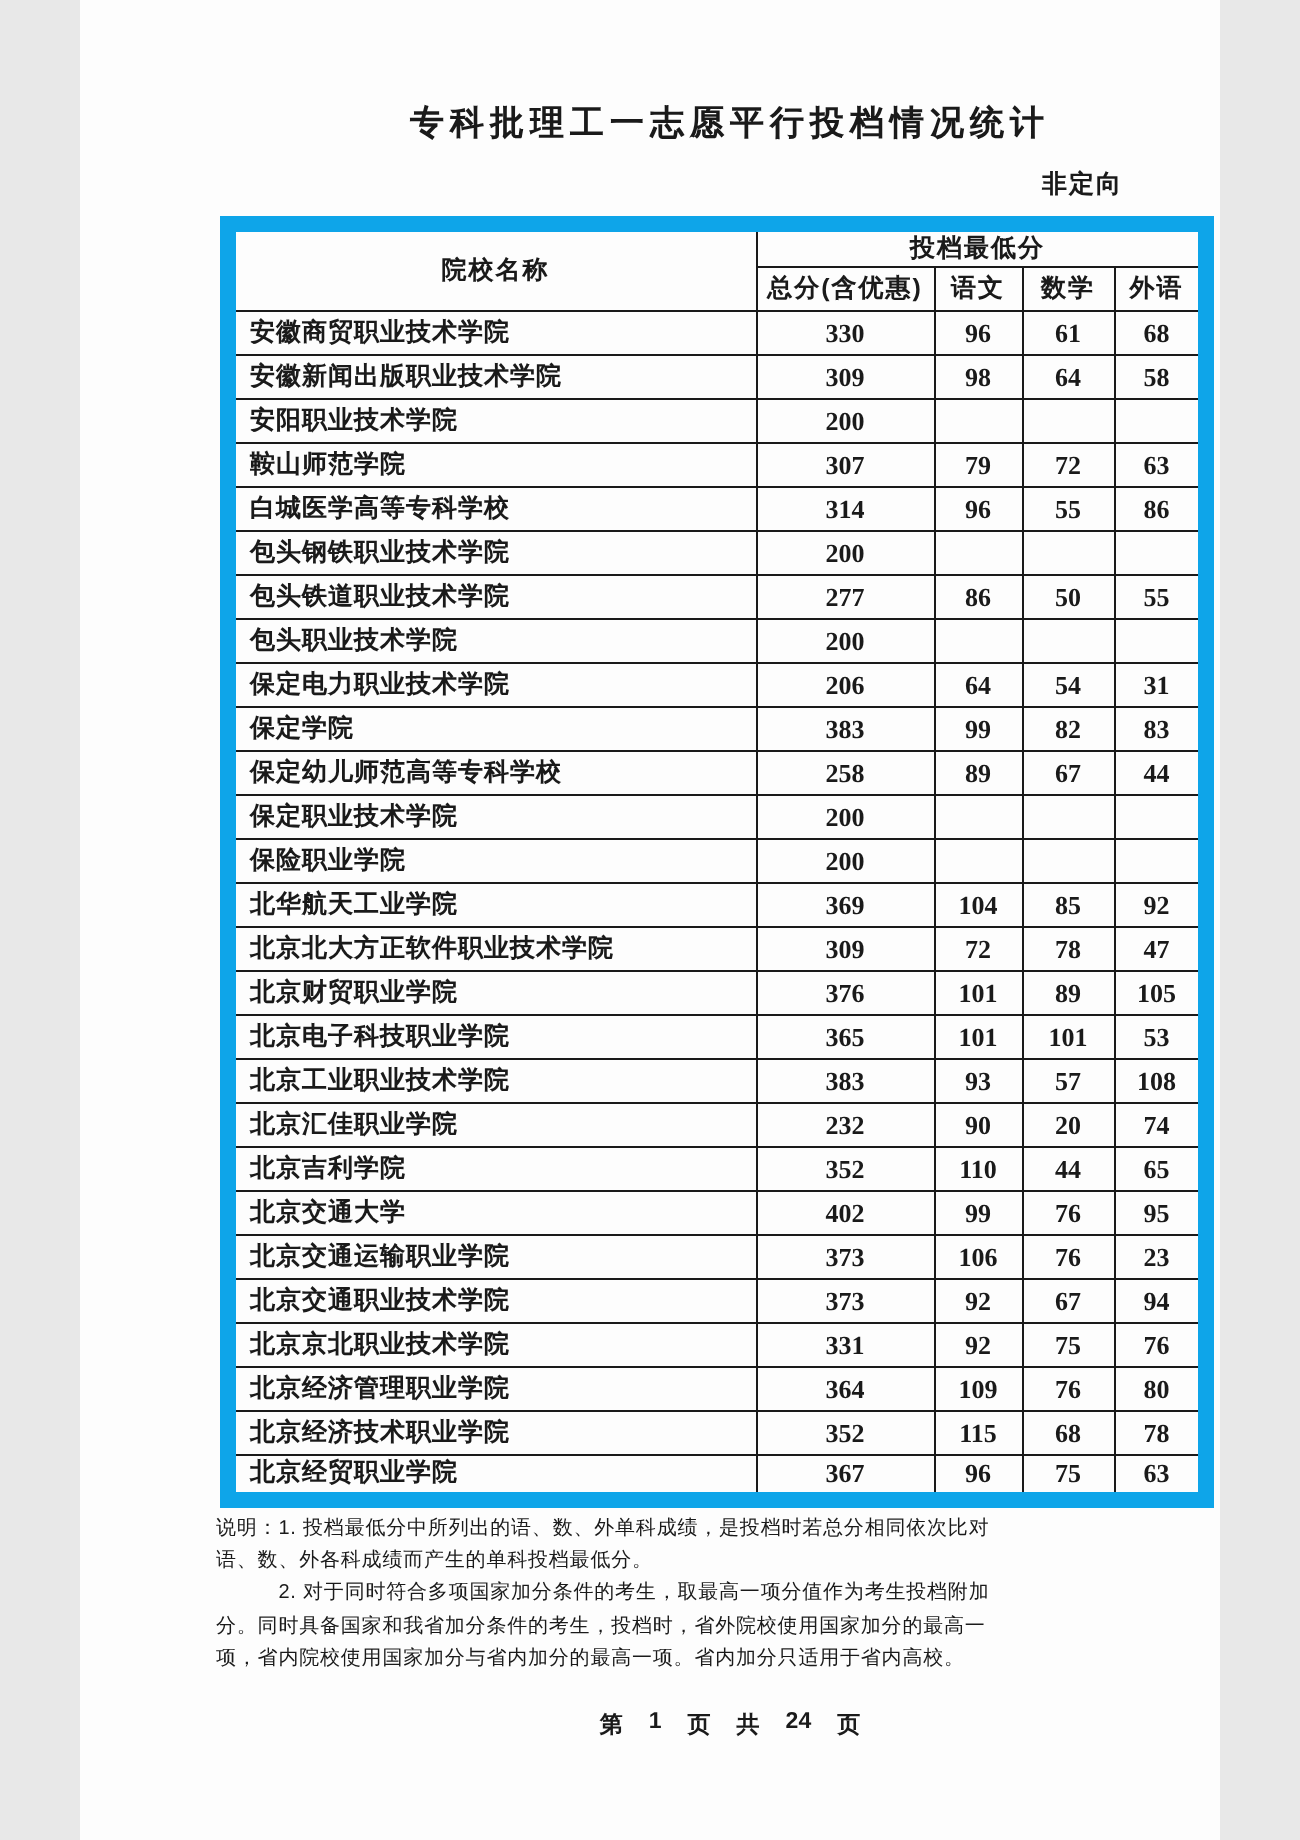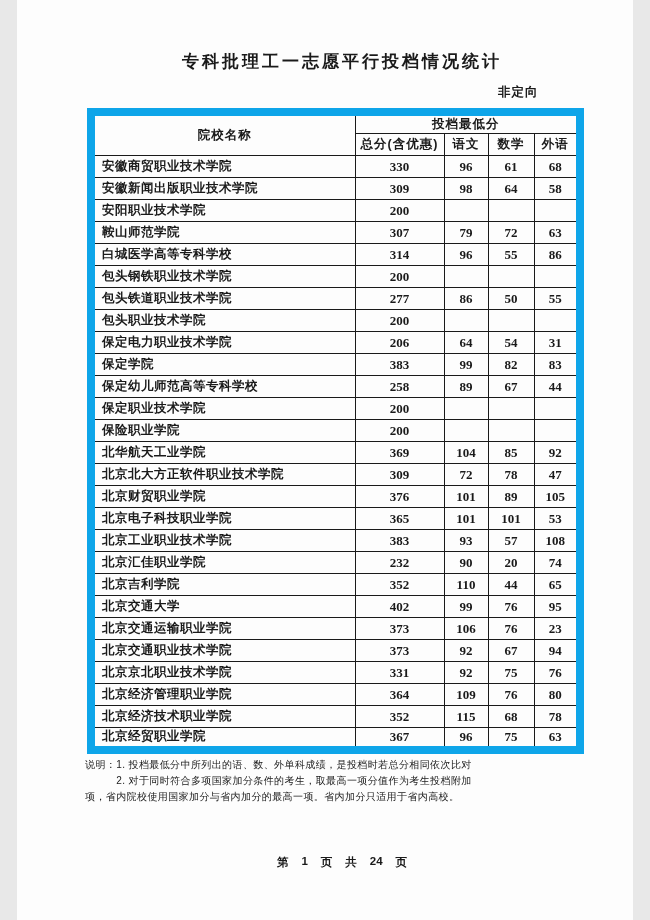--- a/index.html
+++ b/index.html
@@ -1,20 +1,20 @@
 <!DOCTYPE html>
 <html><head>
 <meta charset="utf-8">
 <style>
   * { margin: 0; padding: 0; box-sizing: border-box; }
   html, body { background: #e8e8e8; }
   body { font-family: "Liberation Sans", sans-serif; }
   .page {
     position: relative;
-    width: 616px;
+    width: 570px;
     height: 920px;
     margin: 0 auto;
     background: #fdfdfd;
     color: #1a1a1a;
     overflow: hidden;
   }
   .doc-title {
     position: absolute;
     top: 50px;
     left: 0;
@@ -332,21 +332,23 @@
           <td class="cell-num">96</td>
           <td class="cell-num">75</td>
           <td class="cell-num">63</td>
         </tr>
       </tbody>
   </table>
 
 
   <div class="notes">
       <div>说明：1. 投档最低分中所列出的语、数、外单科成绩，是投档时若总分相同依次比对</div>
+      <div>语、数、外各科成绩而产生的单科投档最低分。</div>
       <div>　　　2. 对于同时符合多项国家加分条件的考生，取最高一项分值作为考生投档附加</div>
+      <div>分。同时具备国家和我省加分条件的考生，投档时，省外院校使用国家加分的最高一</div>
       <div>项，省内院校使用国家加分与省内加分的最高一项。省内加分只适用于省内高校。</div>
     </div>
 
   <div class="page-footer">
     <span>第</span>
     <span>1</span>
     <span>页</span>
     <span>共</span>
     <span>24</span>
     <span>页</span>

